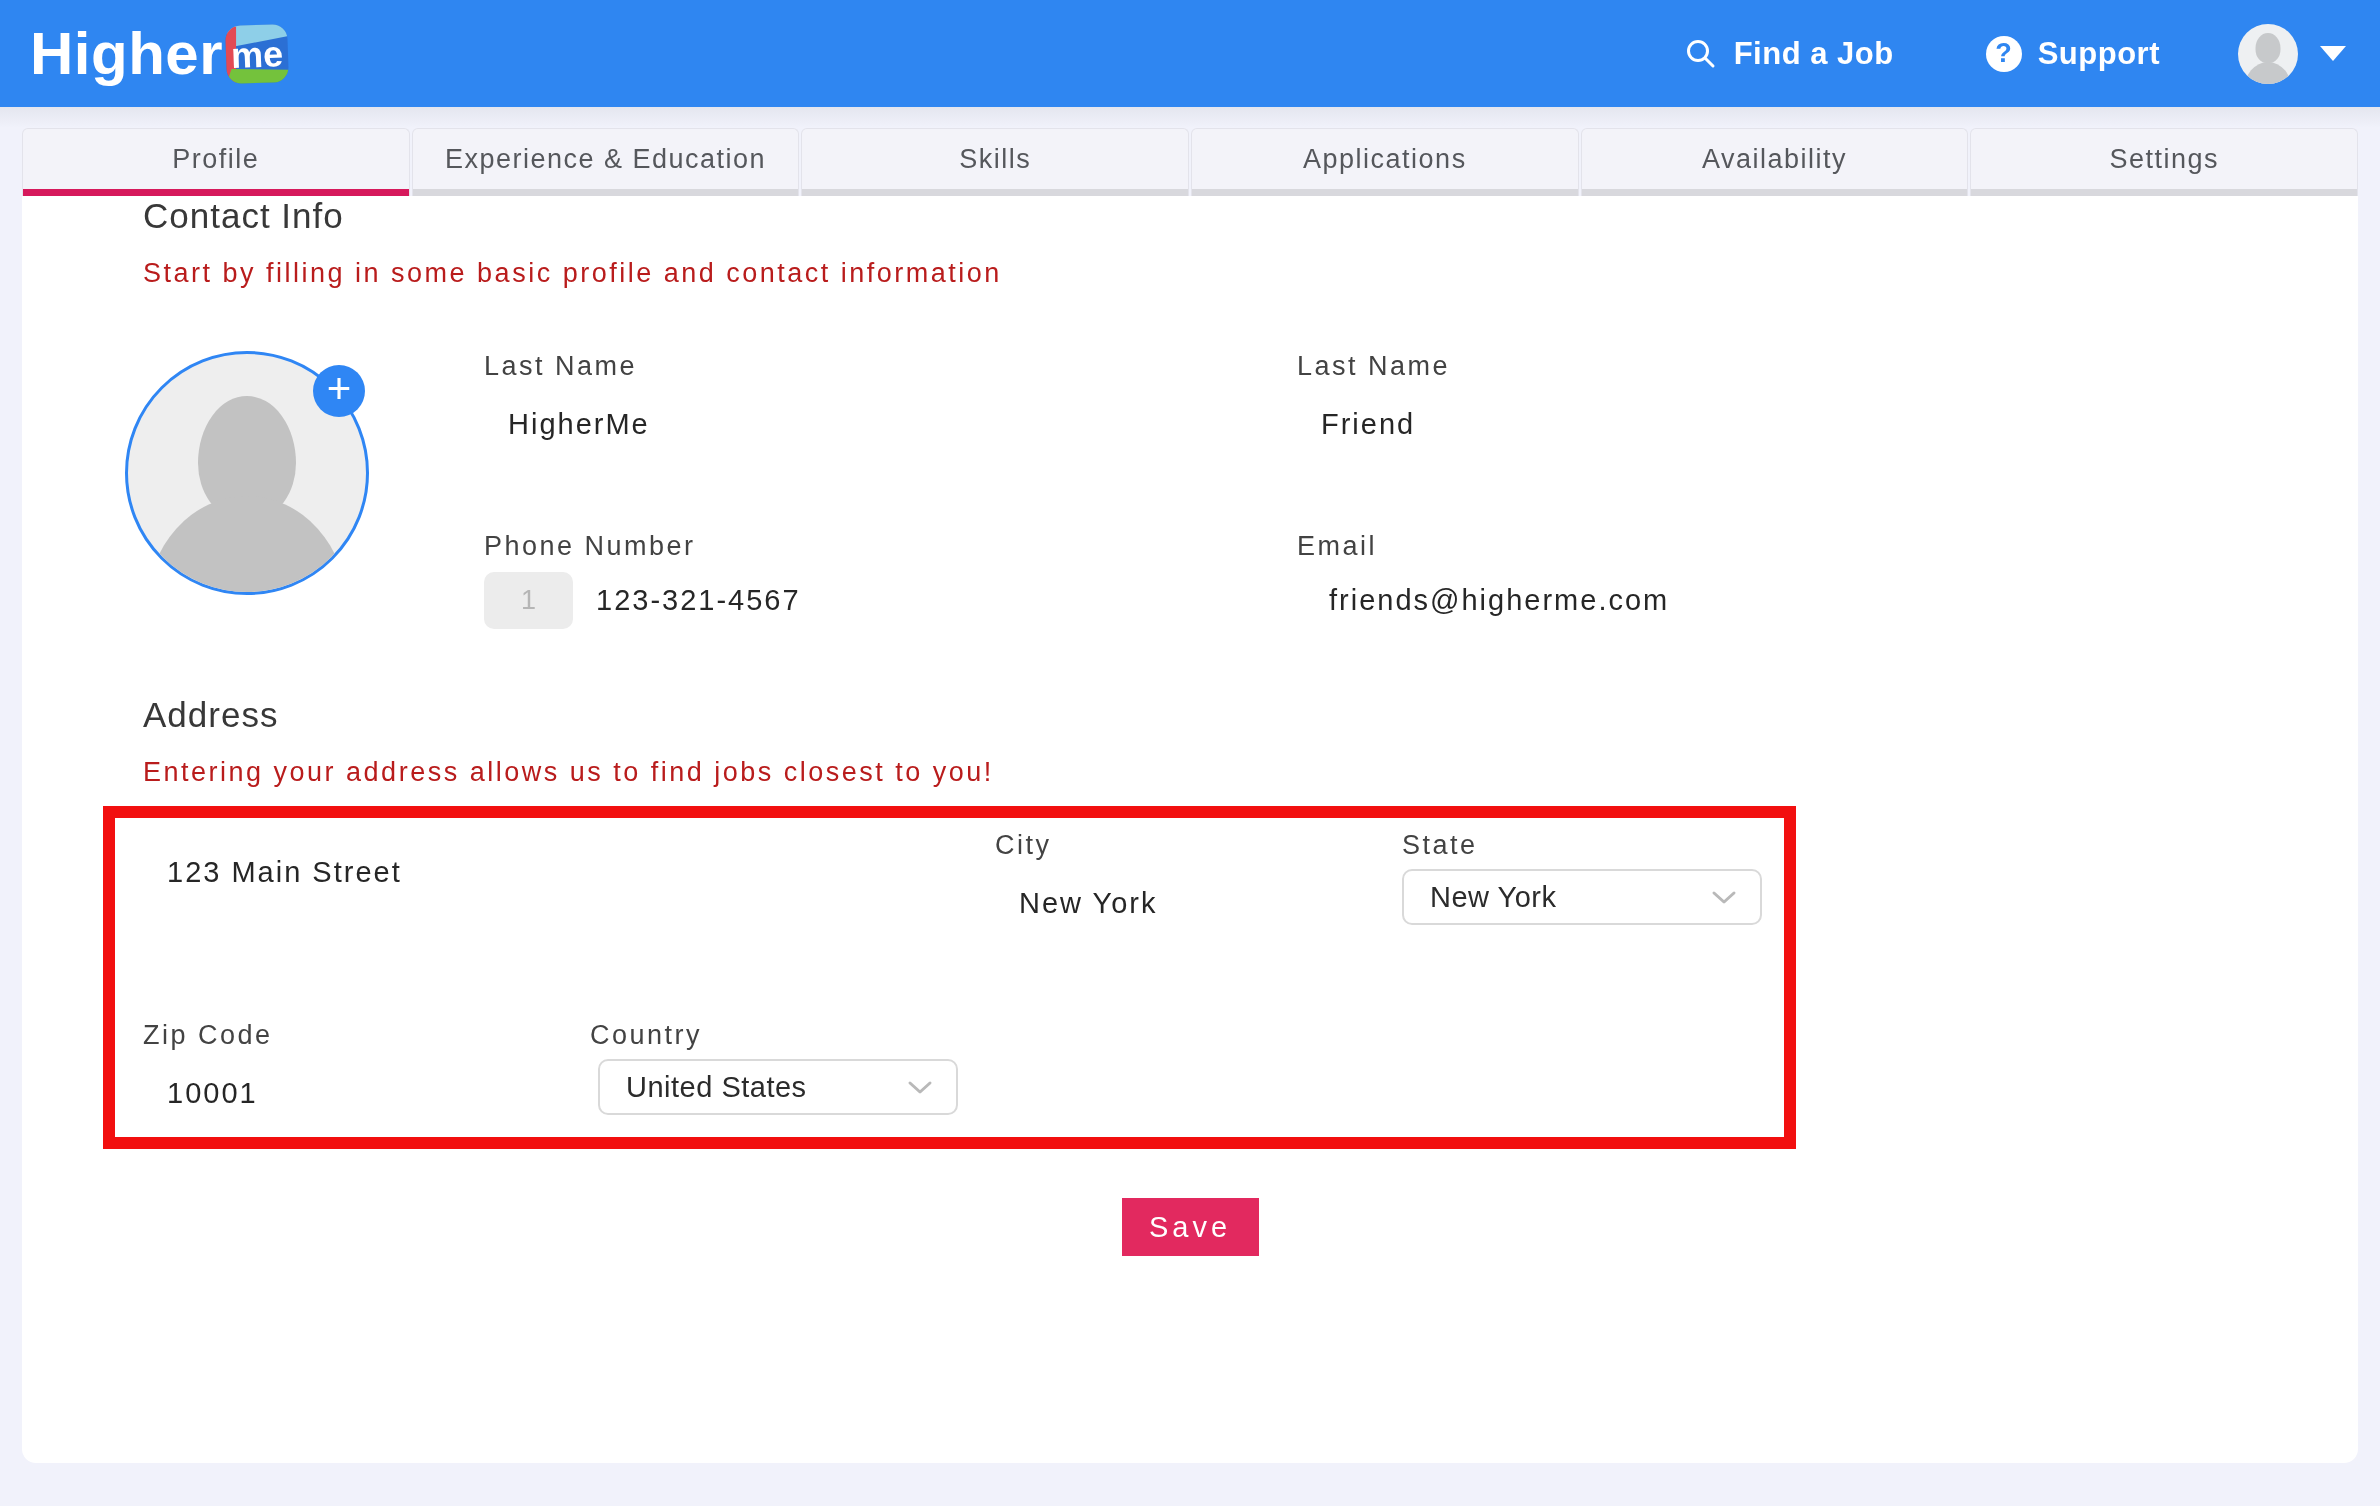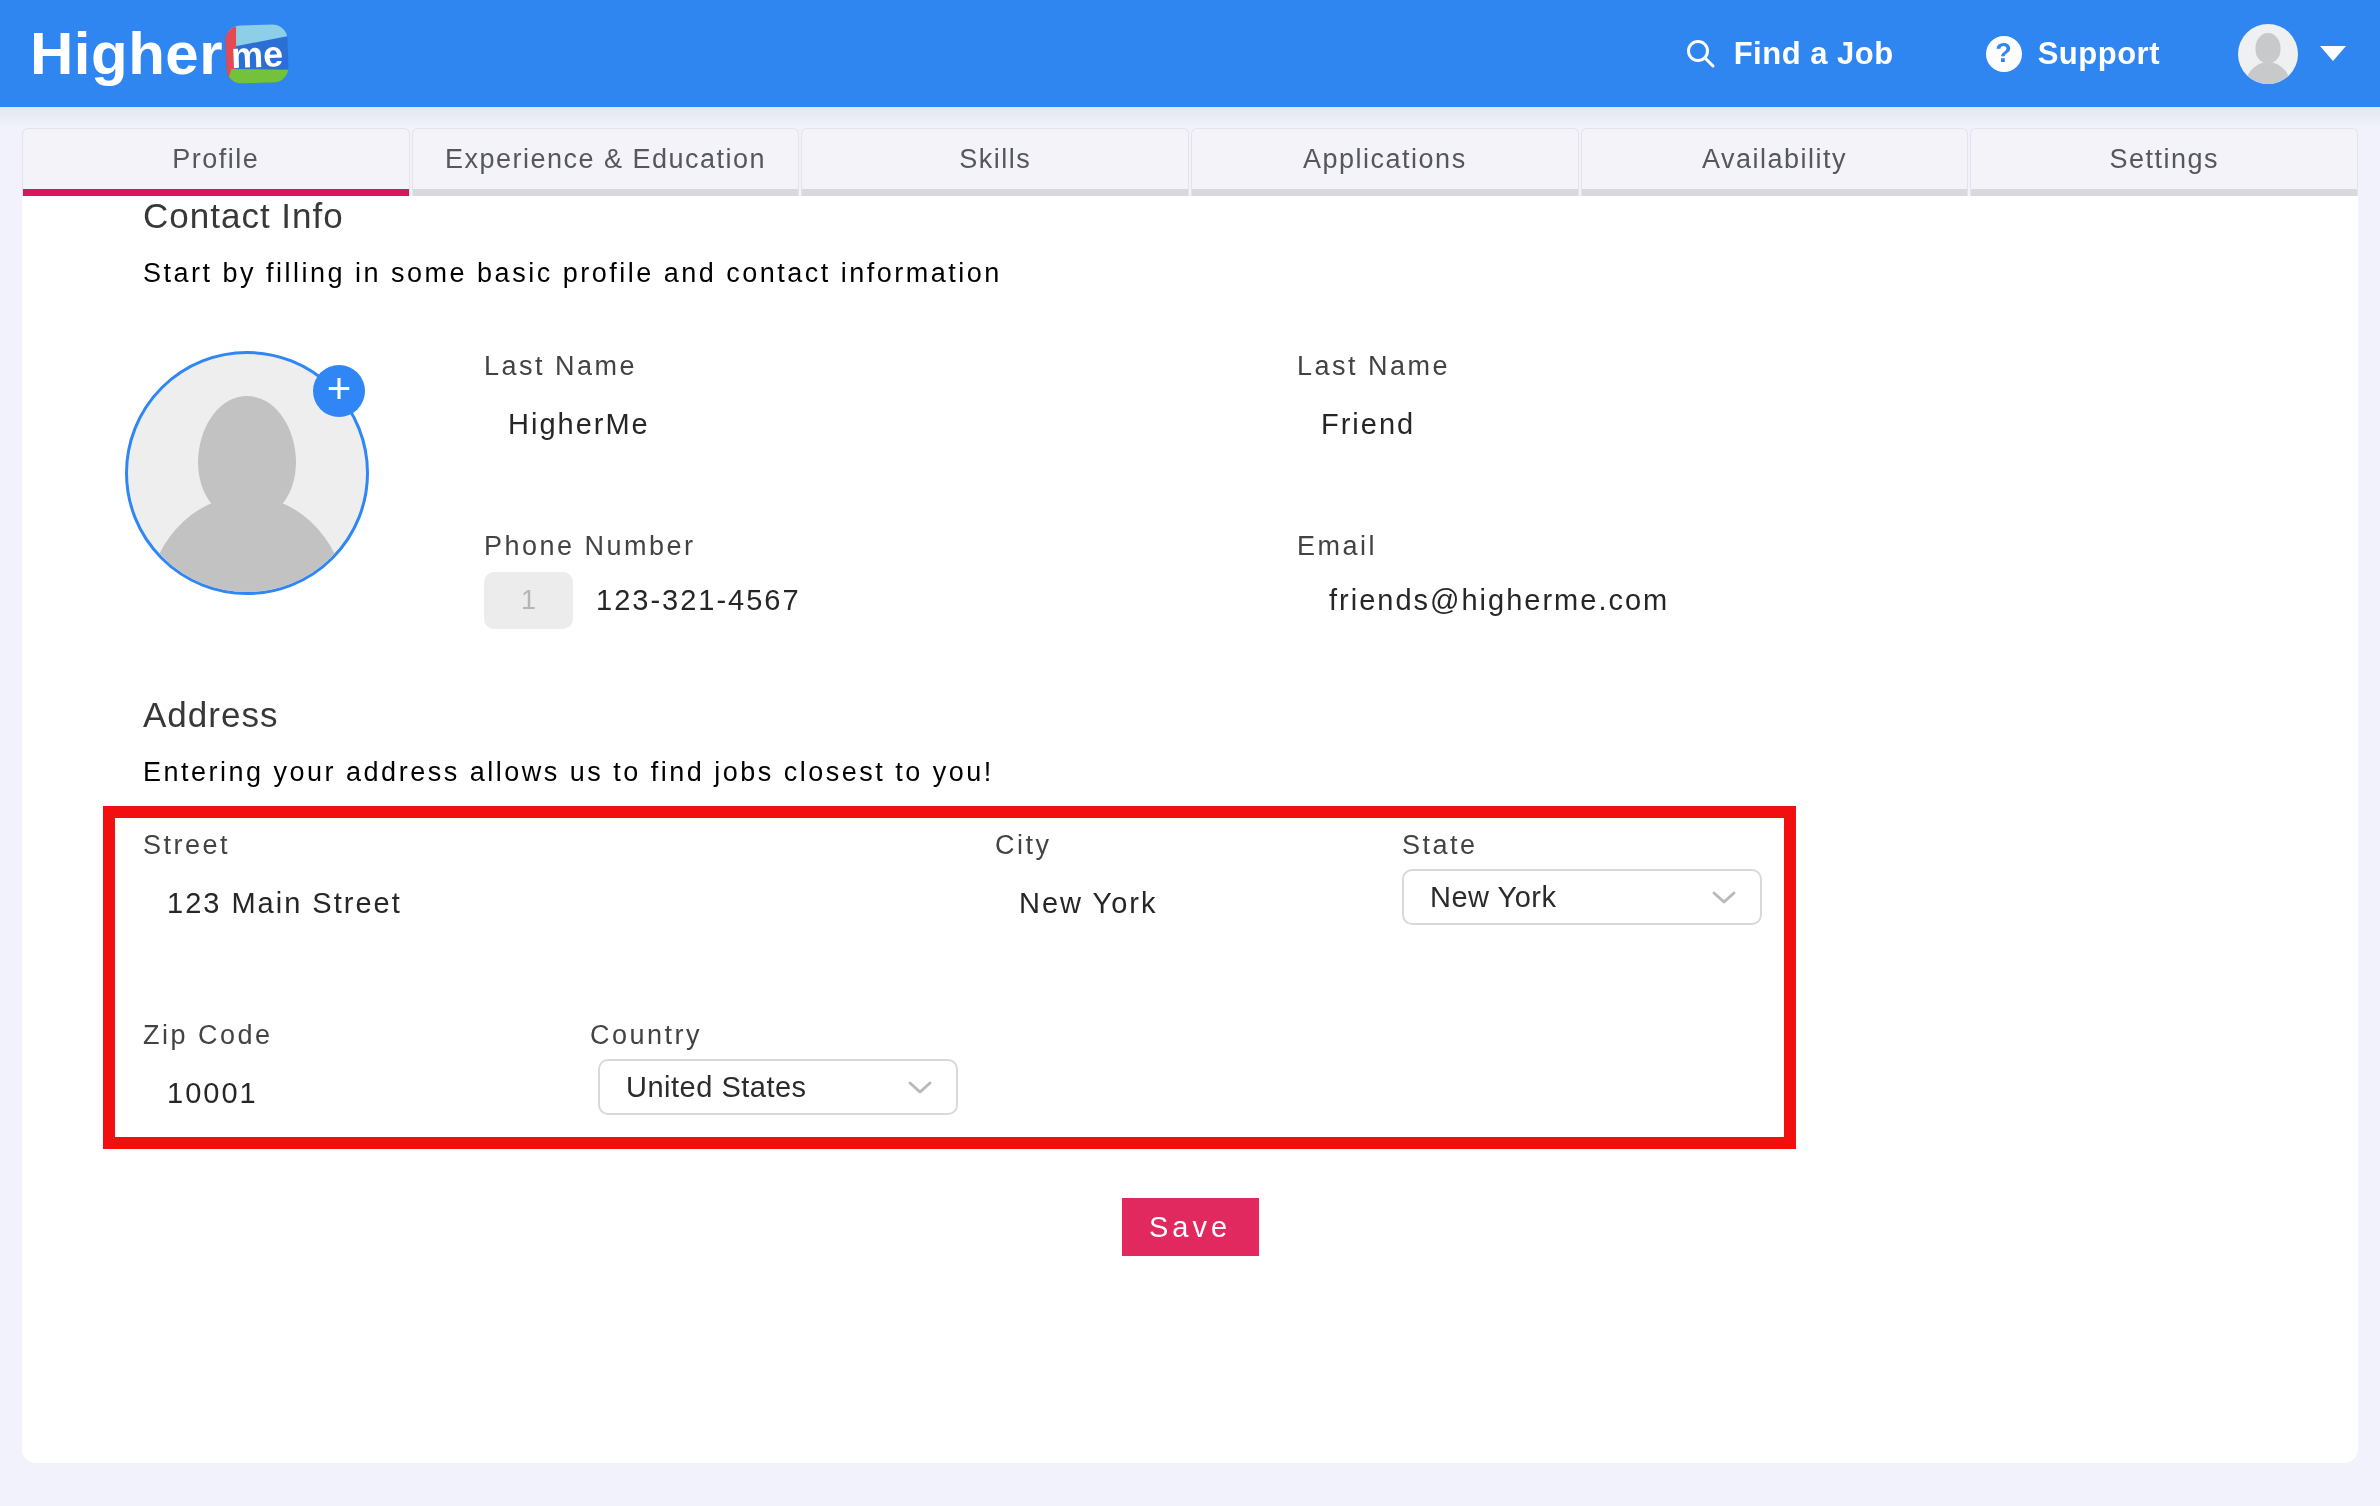--- a/index.html
+++ b/index.html
@@ -82,21 +82,21 @@
     margin:0 22px; width:2336px; height:1267px;
     background:#ffffff; border-radius:0 0 14px 14px;
     overflow:hidden;
   }
 
   h2.section-title {
     font-size:35px; font-weight:500; color:#383838; letter-spacing:1px;
     margin-left:121px;
   }
   p.section-subtitle {
-    font-size:27px; color:#000000; letter-spacing:2.5px;
+    font-size:27px; color:#b91c1c; letter-spacing:2.5px;
     margin:22px 0 0 121px;
   }
 
   .contact-section { }
   .contact-row { display:flex; margin-top:62px; }
 
   
   .avatar-wrap { margin-left:103px; width:244px; height:244px; position:relative; flex:none; }
   .avatar-circle {
     width:244px; height:244px; border-radius:50%;
@@ -274,21 +274,20 @@
     </div>
   </section>
 
   <section class="address-section">
     <h2 class="section-title">Address</h2>
     <p class="section-subtitle">Entering your address allows us to find jobs closest to you!</p>
 
     <div class="red-box">
       <div class="addr-row1">
         <div class="field">
-          <div class="field-label">Street</div>
           <div class="field-value">123 Main Street</div>
         </div>
         <div class="field">
           <div class="field-label">City</div>
           <div class="field-value">New York</div>
         </div>
         <div class="field">
           <div class="field-label">State</div>
           <div class="select-box">
             <span class="select-value">New York</span>

